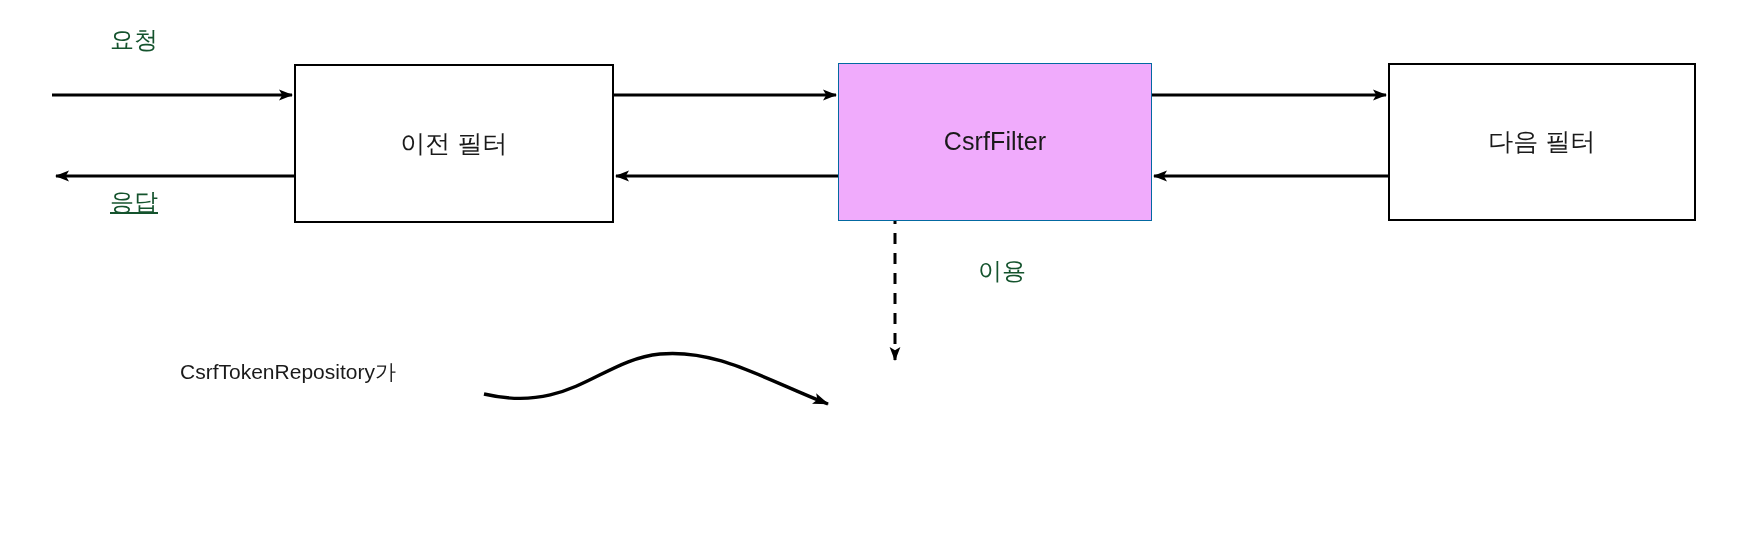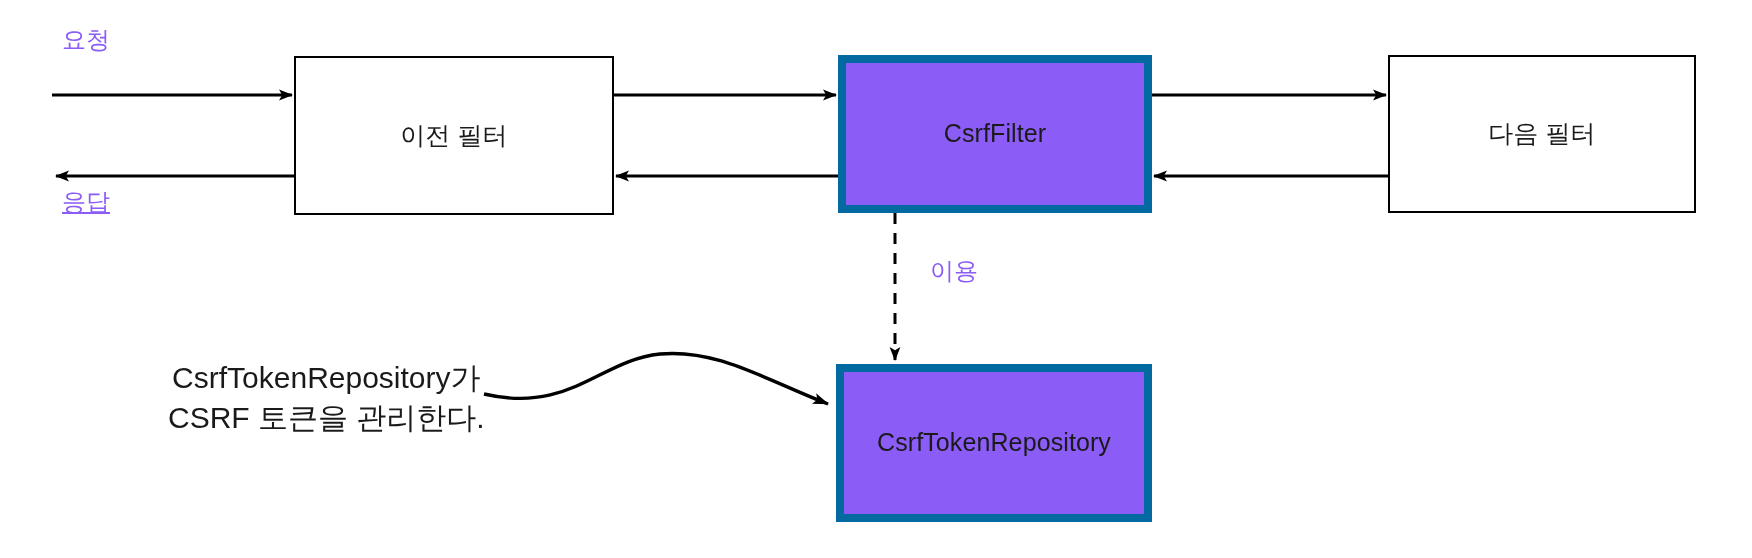--- a/index.html
+++ b/index.html
@@ -27,47 +27,50 @@
   }
   .node {
     position: absolute;
     box-sizing: border-box;
     display: flex;
     align-items: center;
     justify-content: center;
     text-align: center;
     color: #1a1a1a;
     line-height: 1.25;
+    margin-top: 8px;
   }
   .node.plain {
     border: 2px solid #000000;
     background: #ffffff;
   }
   .node.shaded {
-    border: 8px solid #0369a1;
-    background: #8b5cf6;
+    border: 1px solid #0369a1;
+    background: #f0abfc;
   }
   .node-label {
     font-size: 25px;
     letter-spacing: 0.1px;
     white-space: nowrap;
   }
   .edge-label {
     position: absolute;
-    color: #8b5cf6;
+    color: #14532d;
     font-size: 24px;
     white-space: nowrap;
+    margin-left: 48px;
   }
   .free-text {
     position: absolute;
     color: #1a1a1a;
-    font-size: 30px;
+    font-size: 21px;
     line-height: 1.32;
     text-align: center;
     white-space: nowrap;
+    margin-left: 12px;
   }
   .free-text div { display: block; }
 </style>
 </head>
 <body>
 
 <div id="canvas">
 
   <svg id="vec" viewBox="0 0 1752 558" xmlns="http://www.w3.org/2000/svg">
     <defs>
@@ -117,28 +120,24 @@
   </div>
 
   <div class="node shaded" style="left:838px; top:55px; width:314px; height:158px;">
     <span class="node-label">CsrfFilter</span>
   </div>
 
   <div class="node plain" style="left:1388px; top:55px; width:308px; height:158px;">
     <span class="node-label">다음 필터</span>
   </div>
 
-  <div class="node shaded" style="left:836px; top:364px; width:316px; height:158px;">
-    <span class="node-label">CsrfTokenRepository</span>
-  </div>
 
   <div class="edge-label" style="left:62px; top:24px;">요청</div>
 
   <div class="edge-label" style="left:62px; top:186px;text-decoration:underline;">응답</div>
 
   <div class="edge-label" style="left:930px; top:255px;font-family:Liberation Mono, monospace;">이용</div>
 
   <div class="free-text" style="left:168px; top:358px;">
     <div>CsrfTokenRepository가</div>
-    <div>CSRF 토큰을 관리한다.</div>
   </div>
 
 </div>
 
 </body></html>

